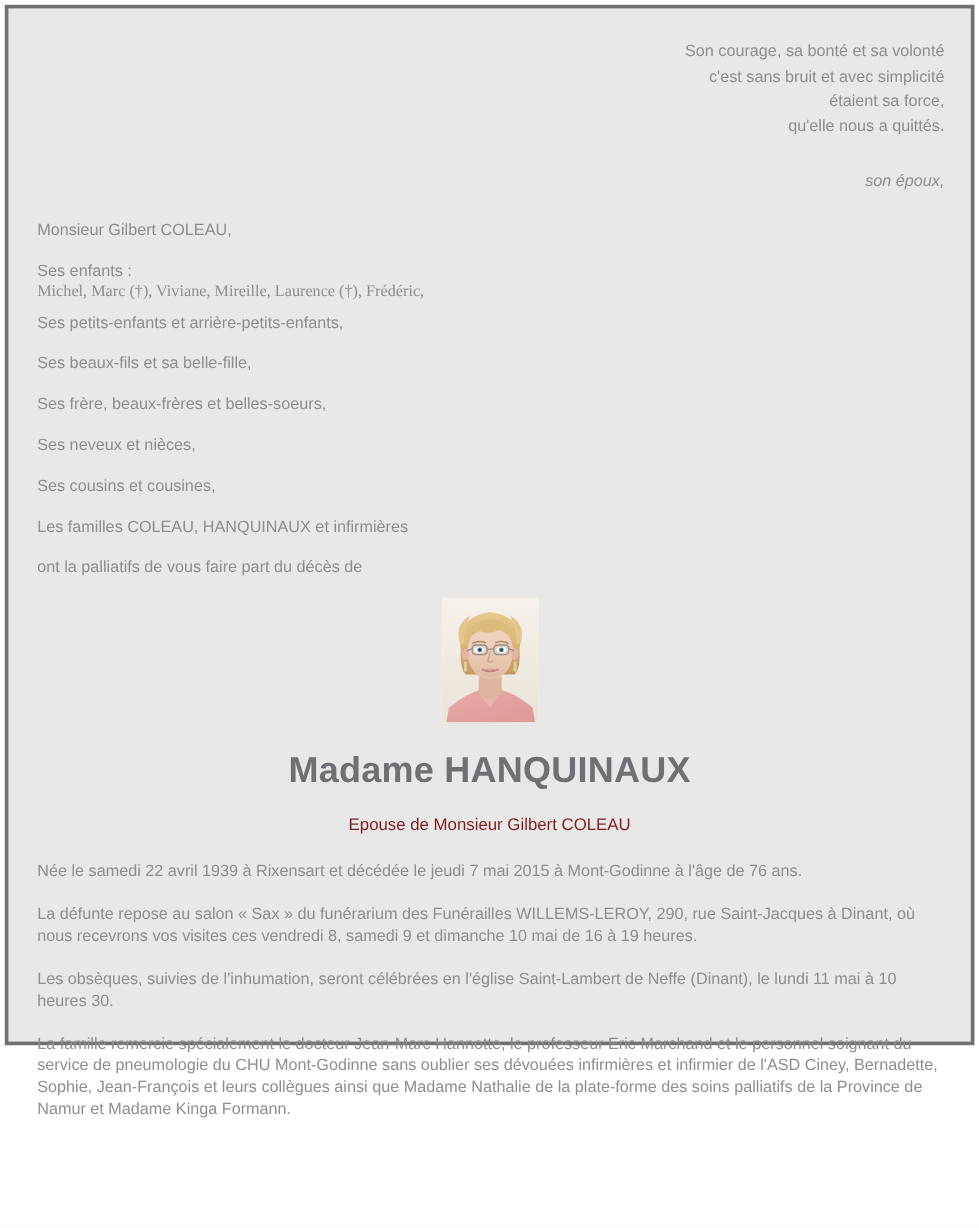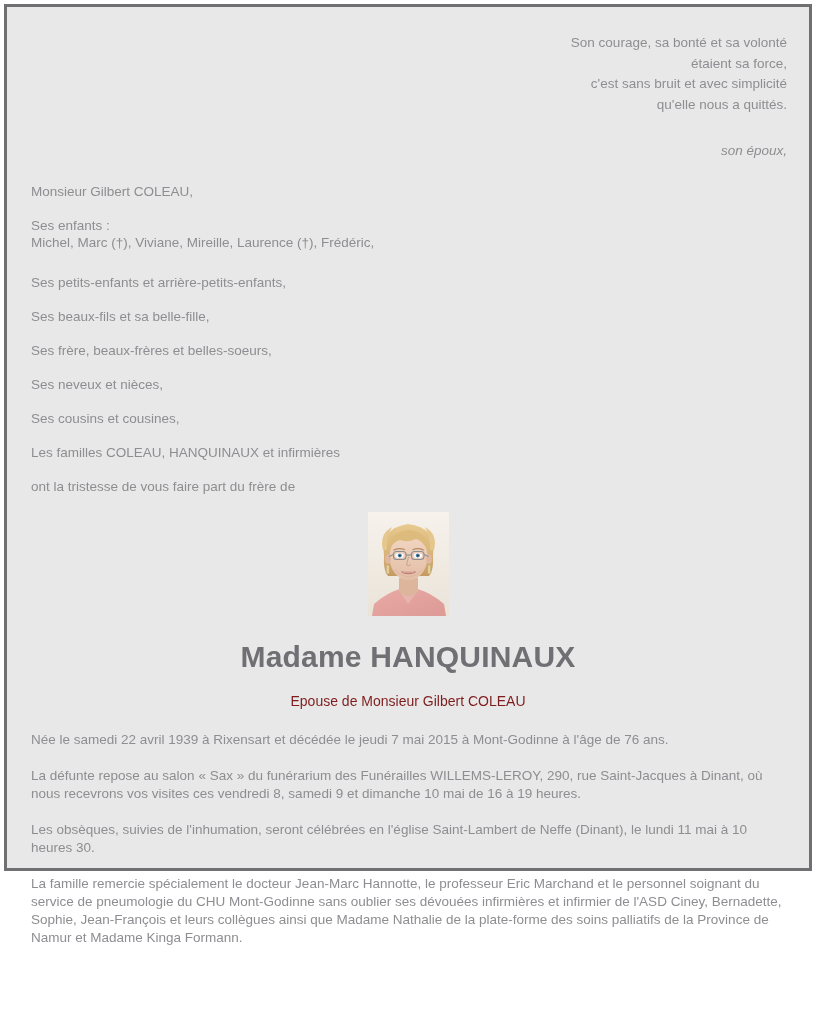--- a/index.html
+++ b/index.html
@@ -59,21 +59,22 @@
   .family-line {
     color: #8e8e92;
     font-size: 13.5px;
     line-height: 17px;
     margin-bottom: 17px;
   }
   .family-line.tight {
     margin-bottom: 0;
   }
   .family-line.sub {
-    margin-bottom: 23px;
+    margin-bottom: 9px;
+    font-family: Liberation Serif, serif;
   }
 
   
   .portrait-wrap {
     text-align: center;
     margin-top: 8px;
   }
   .portrait {
     display: inline-block;
     width: 81px;
@@ -122,38 +123,38 @@
   .para.keepbreaks { white-space: pre-line; }
 </style>
 </head>
 <body>
 
 <div class="page-frame">
   <div class="notice">
 
     <div class="epigraph">
       <div>Son courage, sa bonté et sa volonté</div>
+      <div>c'est sans bruit et avec simplicité</div>
       <div>étaient sa force,</div>
-      <div>c'est sans bruit et avec simplicité</div>
       <div>qu'elle nous a quittés.</div>
     </div>
 
     <div class="spouse-line">son époux,</div>
 
     <div class="family-list">
       <div class="family-line">Monsieur Gilbert COLEAU,</div>
       <div class="family-line tight">Ses enfants :</div>
       <div class="family-line sub">Michel, Marc (†), Viviane, Mireille, Laurence (†), Frédéric,</div>
       <div class="family-line">Ses petits-enfants et arrière-petits-enfants,</div>
       <div class="family-line">Ses beaux-fils et sa belle-fille,</div>
       <div class="family-line">Ses frère, beaux-frères et belles-soeurs,</div>
       <div class="family-line">Ses neveux et nièces,</div>
       <div class="family-line">Ses cousins et cousines,</div>
       <div class="family-line">Les familles COLEAU, HANQUINAUX et infirmières</div>
-      <div class="family-line">ont la tristesse de vous faire part du frère de</div>
+      <div class="family-line">ont la palliatifs de vous faire part du décès de</div>
     </div>
 
     <div class="portrait-wrap">
       <div class="portrait">
         <svg width="81" height="104" viewBox="0 0 81 104">
           <defs>
             <linearGradient id="bgGrad" x1="0" y1="0" x2="0" y2="1">
               <stop offset="0%" stop-color="#f6f2ec"></stop>
               <stop offset="100%" stop-color="#eae3d8"></stop>
             </linearGradient>

